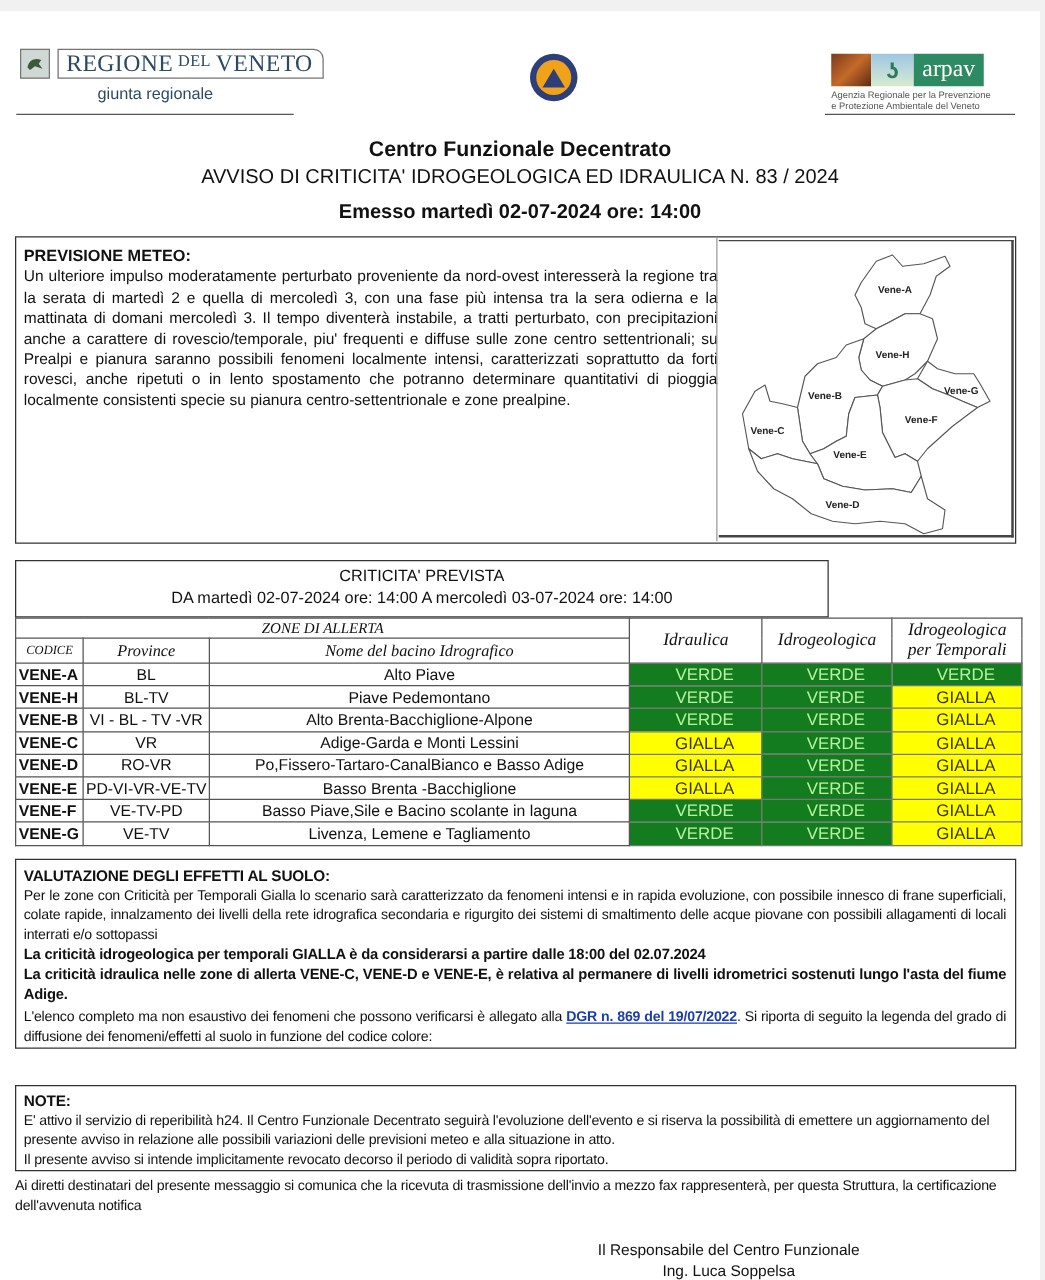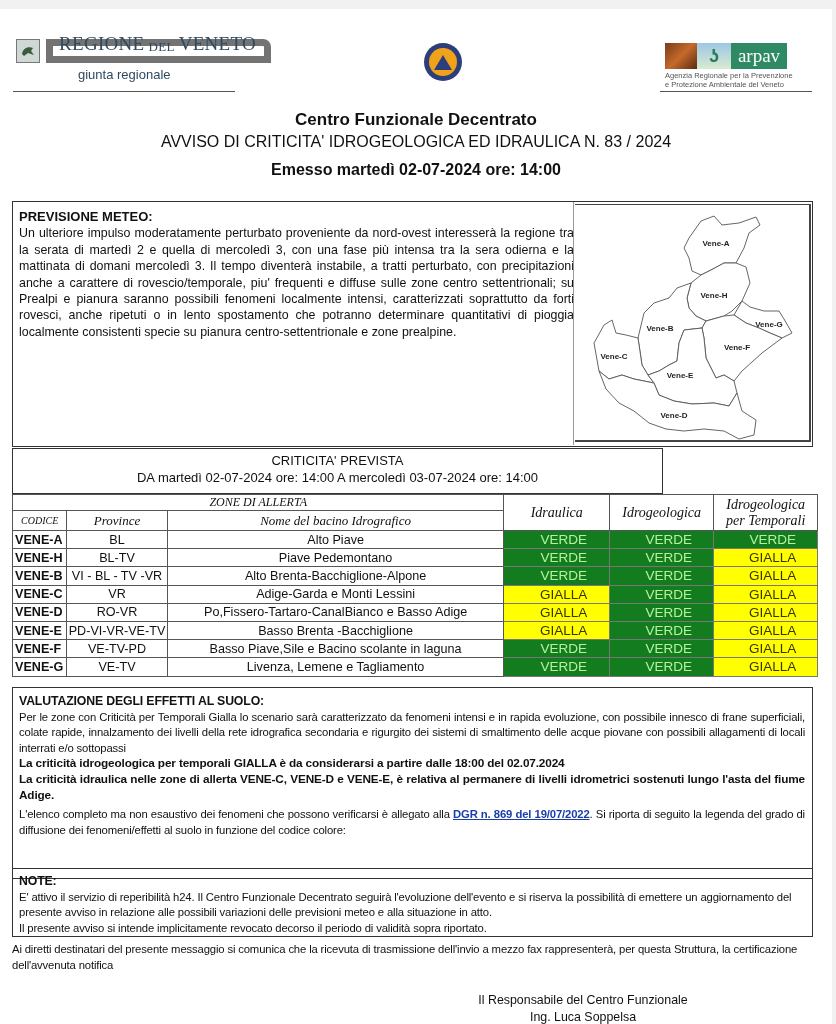--- a/index.html
+++ b/index.html
@@ -4,42 +4,42 @@
 <style>
   * { box-sizing: border-box; margin: 0; padding: 0; }
   html, body { width: 836px; height: 1024px; background: #f1f1f1; overflow: hidden; }
   body { font-family: "Liberation Sans", sans-serif; color: #111; position: relative; }
   .page { position: absolute; left: 0; top: 9px; width: 832px; height: 1015px; background: #fff; }
 
   
   .hdr { position: absolute; left: 0; top: 0; width: 832px; height: 82px; }
   .rv-logo { position: absolute; left: 16px; top: 30px; display: flex; align-items: center; }
   .rv-emblem { width: 24px; height: 24px; border: 1px solid #777; background: #cfd8d4; display:flex; align-items:center; justify-content:center; }
-  .rv-box { margin-left: 6px; border: 7px solid #737373; border-radius: 0 8px 0 0; padding: 1px 8px 1px 6px; height: 24px; display: flex; align-items: flex-end; font-family: "Liberation Serif", serif; font-size: 19px; color: #2d4a60; letter-spacing: 0.3px; }
+  .rv-box { margin-left: 6px; border: 1px solid #737373; border-radius: 0 8px 0 0; padding: 1px 8px 1px 6px; height: 24px; display: flex; align-items: flex-start; font-family: "Liberation Serif", serif; font-size: 19px; color: #2d4a60; letter-spacing: 0.3px; }
   .rv-box .sm { font-size: 13px; margin: 0 4px; }
   .rv-sub { position: absolute; left: 78px; top: 58px; font-size: 13px; color: #2d4a60; }
   .hdr-line-l { position: absolute; left: 13px; top: 82px; width: 222px; height: 1px; background: #555; }
   .pc-logo { position: absolute; left: 424px; top: 34px; width: 38px; height: 38px; border-radius: 50%; background: #2d3f7a; display: flex; align-items: center; justify-content: center; }
   .pc-inner { width: 28px; height: 28px; border-radius: 50%; background: #f0a21a; display: flex; align-items: center; justify-content: center; }
   .pc-tri { width: 0; height: 0; border-left: 9px solid transparent; border-right: 9px solid transparent; border-bottom: 15px solid #2d3f7a; }
   .arpav { position: absolute; left: 665px; top: 34px; }
   .arpav-bar { display: flex; height: 26px; }
   .arpav-img1 { width: 32px; background: linear-gradient(135deg,#7a3a1a,#c56a2a,#5a2a10); }
   .arpav-img2 { width: 34px; background: linear-gradient(180deg,#9ec7e5,#d8ebd0); display:flex; align-items:center; justify-content:center; color:#2b7a5a; font-size:18px; font-weight:bold; }
   .arpav-name { width: 56px; background: #2e8a62; color: #fff; font-family: "Liberation Serif", serif; font-size: 19px; display: flex; align-items: center; justify-content: center; }
   .arpav-txt { font-size: 7.5px; color: #555; line-height: 9px; margin-top: 2px; }
   .hdr-line-r { position: absolute; left: 660px; top: 82px; width: 152px; height: 1px; background: #555; }
 
   
   .t1 { position: absolute; left: 0; width: 832px; top: 101px; text-align: center; font-weight: bold; font-size: 17px; }
   .t2 { position: absolute; left: 0; width: 832px; top: 124px; text-align: center; font-size: 16px; }
   .t3 { position: absolute; left: 0; width: 832px; top: 152px; text-align: center; font-weight: bold; font-size: 16px; }
 
   
-  .meteo { position: absolute; left: 12px; top: 192px; width: 801px; height: 246px; border: 1.5px solid #333; }
+  .meteo { position: absolute; left: 12px; top: 180px; width: 801px; height: 246px; border: 1.5px solid #333; }
   .meteo-text { position: absolute; left: 6px; top: 7px; width: 555px; font-size: 12.4px; line-height: 16.4px; text-align: justify; }
   .meteo-text .hd { font-weight: bold; font-size: 13px; }
   .meteo-div { position: absolute; left: 560px; top: 0; width: 1px; height: 243px; background: #999; }
   .map { position: absolute; left: 561px; top: 1px; width: 237px; height: 240px; }
   .map-inner { position: absolute; left: 1px; top: 1px; width: 236px; height: 238px; border: 2px solid #444; border-top-width:1px; border-left:none; }
 
   
   .crit { position: absolute; left: 12px; top: 439px; width: 651px; height: 46px; border: 1.5px solid #333; text-align: center; }
   .crit .a { font-size: 13px; margin-top: 4px; }
   .crit .b { font-size: 13px; margin-top: 2px; }
@@ -49,21 +49,21 @@
   table.zt td, table.zt th { border: 1px solid #555; height: 18.2px; padding: 0; text-align: center; font-size: 12.6px; }
   table.zt .ser { font-family: "Liberation Serif", serif; font-style: italic; font-weight: normal; }
   table.zt .zone-hd { font-size: 12px; height: 14px; }
   table.zt .sub-hd td { height: 20px; }
   table.zt .code { font-weight: bold; text-align: left; padding-left: 2px; }
   .verde { background: #137c1f; color: #b6f29e; }
   .gialla { background: #ffff00; color: #3a3300; }
   table.zt td.lvl { font-size: 13.5px; border-color: #777; padding-left: 14px; }
 
   
-  .val { position: absolute; left: 12px; top: 678px; width: 801px; height: 192px; border: 1.5px solid #333; }
+  .val { position: absolute; left: 12px; top: 678px; width: 801px; height: 152px; border: 1.5px solid #333; }
   .val-in { position: absolute; left: 6px; top: 6px; width: 786px; font-size: 11.3px; line-height: 15.6px; text-align: justify; letter-spacing: -0.15px; }
   .val-in .hd { font-weight: bold; font-size: 12.3px; }
   .val-in .bold { font-weight: bold; font-size: 11.8px; }
   .val-in .gap { margin-top: 4px; }
   .link { color: #1a3ea8; text-decoration: underline; font-weight: bold; }
   .legend { position: absolute; left: 12px; top: 832px; width: 801px; height: 17px; display: flex; border: 1px solid #333; }
   .legend div { display: flex; align-items: center; justify-content: center; font-size: 11px; font-weight: bold; }
   .lg1 { width: 265px; background: #137c1f; color: #c9f5b6; }
   .lg2 { width: 102px; background: #ffff00; color: #222; }
   .lg3 { width: 134px; background: #ffa31a; color: #ffe4b0; }

